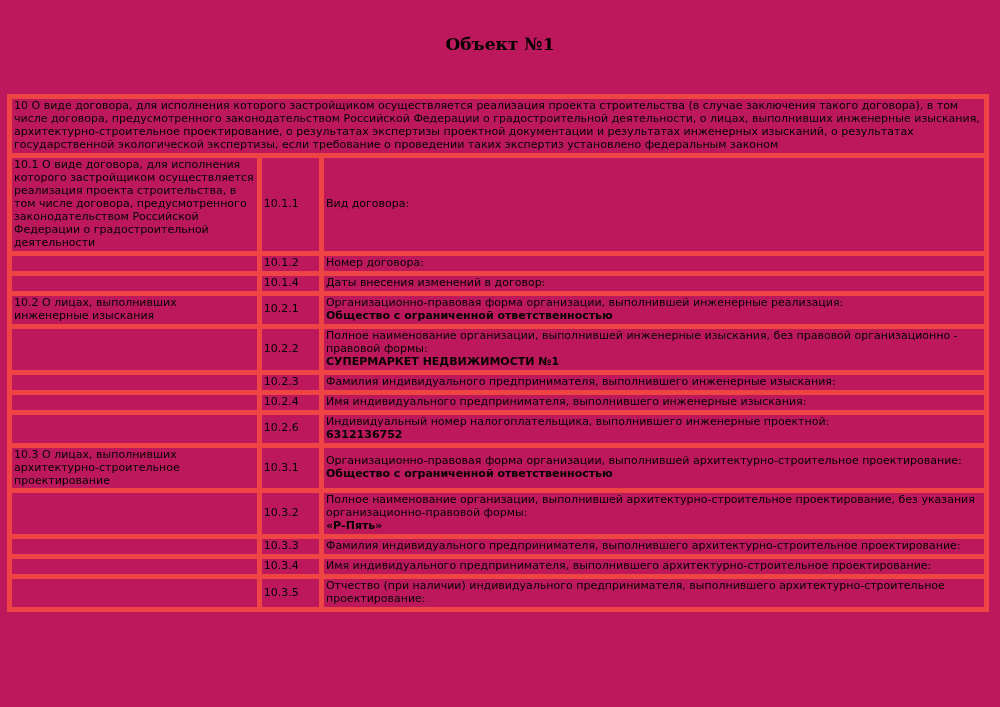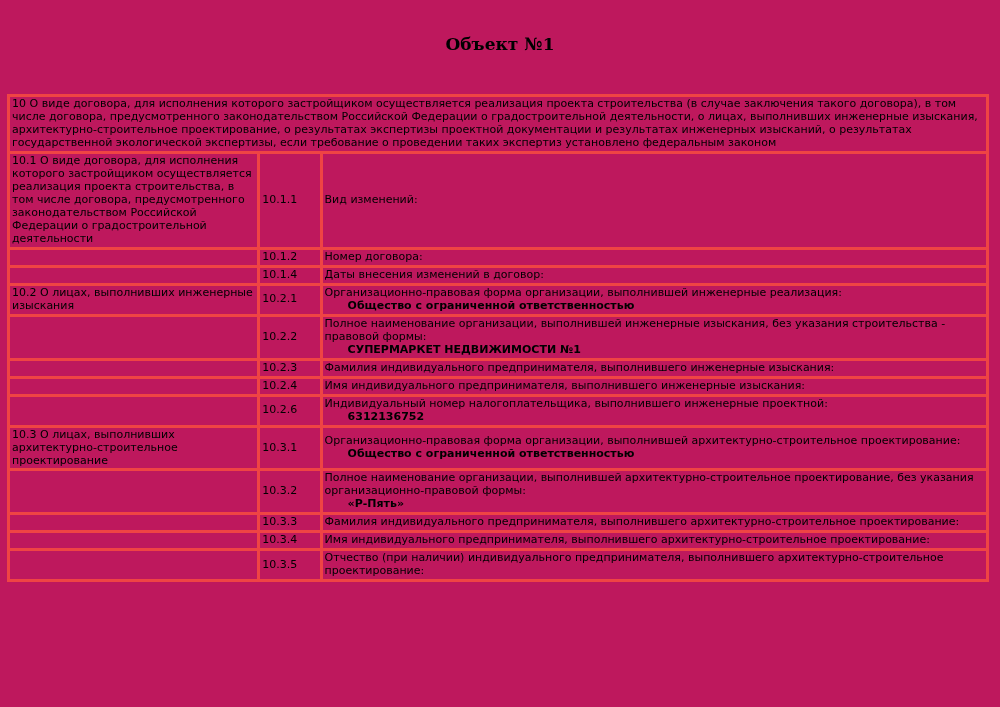--- a/index.html
+++ b/index.html
@@ -28,21 +28,21 @@
     border-collapse: collapse;
     table-layout: fixed;
     width: 982px;
     margin: 39px 0 0 7px;
     font-family: "DejaVu Sans", sans-serif;
     font-size: 11px;
     line-height: 1.18;
     color: #000000;
   }
   table.decl td {
-    border: 3px solid #ef4444;
+    border: 5px solid #ef4444;
     padding: 1px 3px 1px 2px;
     word-wrap: break-word;
     overflow-wrap: break-word;
     empty-cells: show;
   }
   td.c-head {
     vertical-align: top;
   }
   td.c1 {
     width: 249px;
@@ -51,21 +51,20 @@
   td.c2 {
     width: 62px;
     vertical-align: middle;
   }
   td.c3 {
     width: 663px;
     vertical-align: middle;
   }
   .row-value {
     font-weight: bold;
-    margin-left: 23px;
   }
 </style>
 </head>
 <body>
 
 <div class="page">
   <div class="doc-title">Объект №1</div>
 
   <table class="decl">
     <colgroup>
@@ -74,21 +73,21 @@
       <col style="width:663px">
     </colgroup>
     <tbody>
         <tr>
           <td class="c-head" colspan="3">10 О виде договора, для исполнения которого застройщиком осуществляется реализация проекта строительства (в случае заключения такого договора), в том числе договора, предусмотренного законодательством Российской Федерации о градостроительной деятельности, о лицах, выполнивших инженерные изыскания, архитектурно-строительное проектирование, о результатах экспертизы проектной документации и результатах инженерных изысканий, о результатах государственной экологической экспертизы, если требование о проведении таких экспертиз установлено федеральным законом</td>
         </tr>
         <tr>
           <td class="c1">10.1 О виде договора, для исполнения которого застройщиком осуществляется реализация проекта строительства, в том числе договора, предусмотренного законодательством Российской Федерации о градостроительной деятельности</td>
           <td class="c2">10.1.1</td>
           <td class="c3">
-            <div class="row-label">Вид изменений:</div>
+            <div class="row-label">Вид договора:</div>
           </td>
         </tr>
         <tr>
           <td class="c1"></td>
           <td class="c2">10.1.2</td>
           <td class="c3">
             <div class="row-label">Номер договора:</div>
           </td>
         </tr>
         <tr>
@@ -103,21 +102,21 @@
           <td class="c2">10.2.1</td>
           <td class="c3">
             <div class="row-label">Организационно-правовая форма организации, выполнившей инженерные реализация:</div>
             <div class="row-value">Общество с ограниченной ответственностью</div>
           </td>
         </tr>
         <tr>
           <td class="c1"></td>
           <td class="c2">10.2.2</td>
           <td class="c3">
-            <div class="row-label">Полное наименование организации, выполнившей инженерные изыскания, без указания строительства - правовой формы:</div>
+            <div class="row-label">Полное наименование организации, выполнившей инженерные изыскания, без правовой организационно - правовой формы:</div>
             <div class="row-value">СУПЕРМАРКЕТ НЕДВИЖИМОСТИ №1</div>
           </td>
         </tr>
         <tr>
           <td class="c1"></td>
           <td class="c2">10.2.3</td>
           <td class="c3">
             <div class="row-label">Фамилия индивидуального предпринимателя, выполнившего инженерные изыскания:</div>
           </td>
         </tr>

